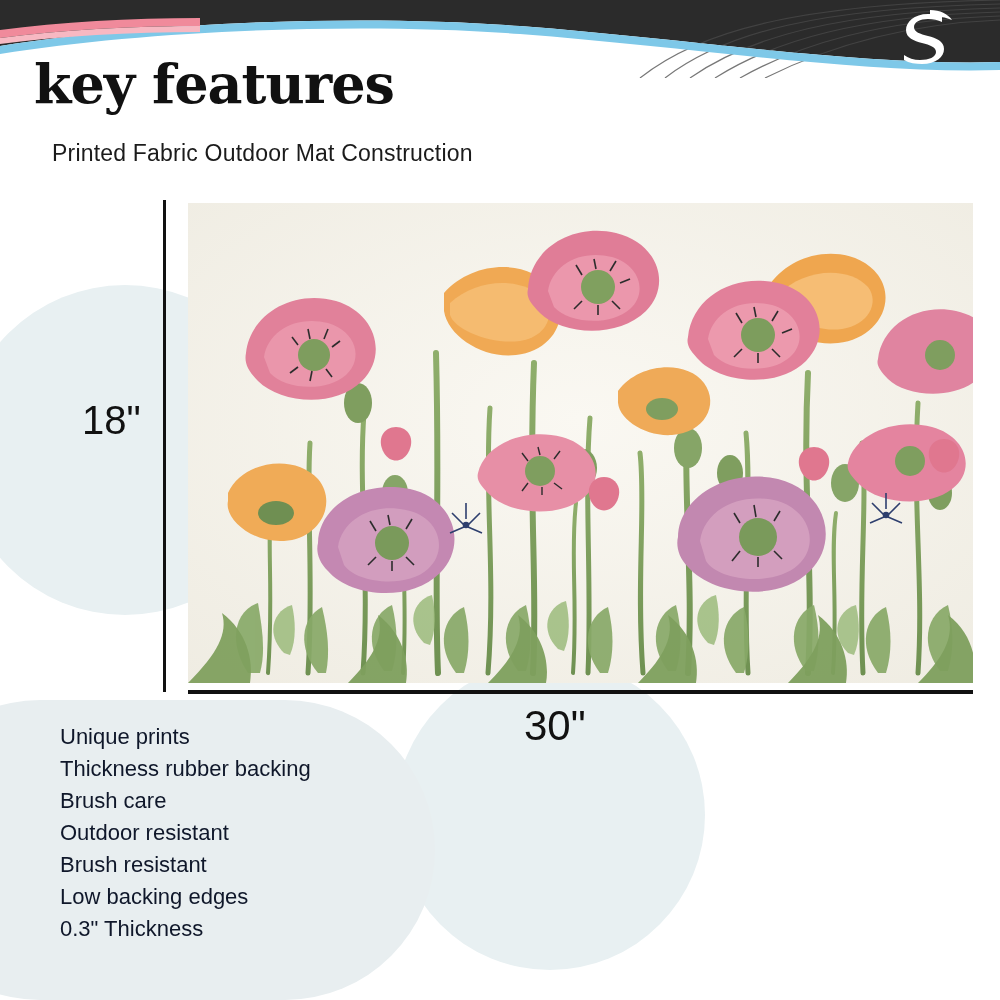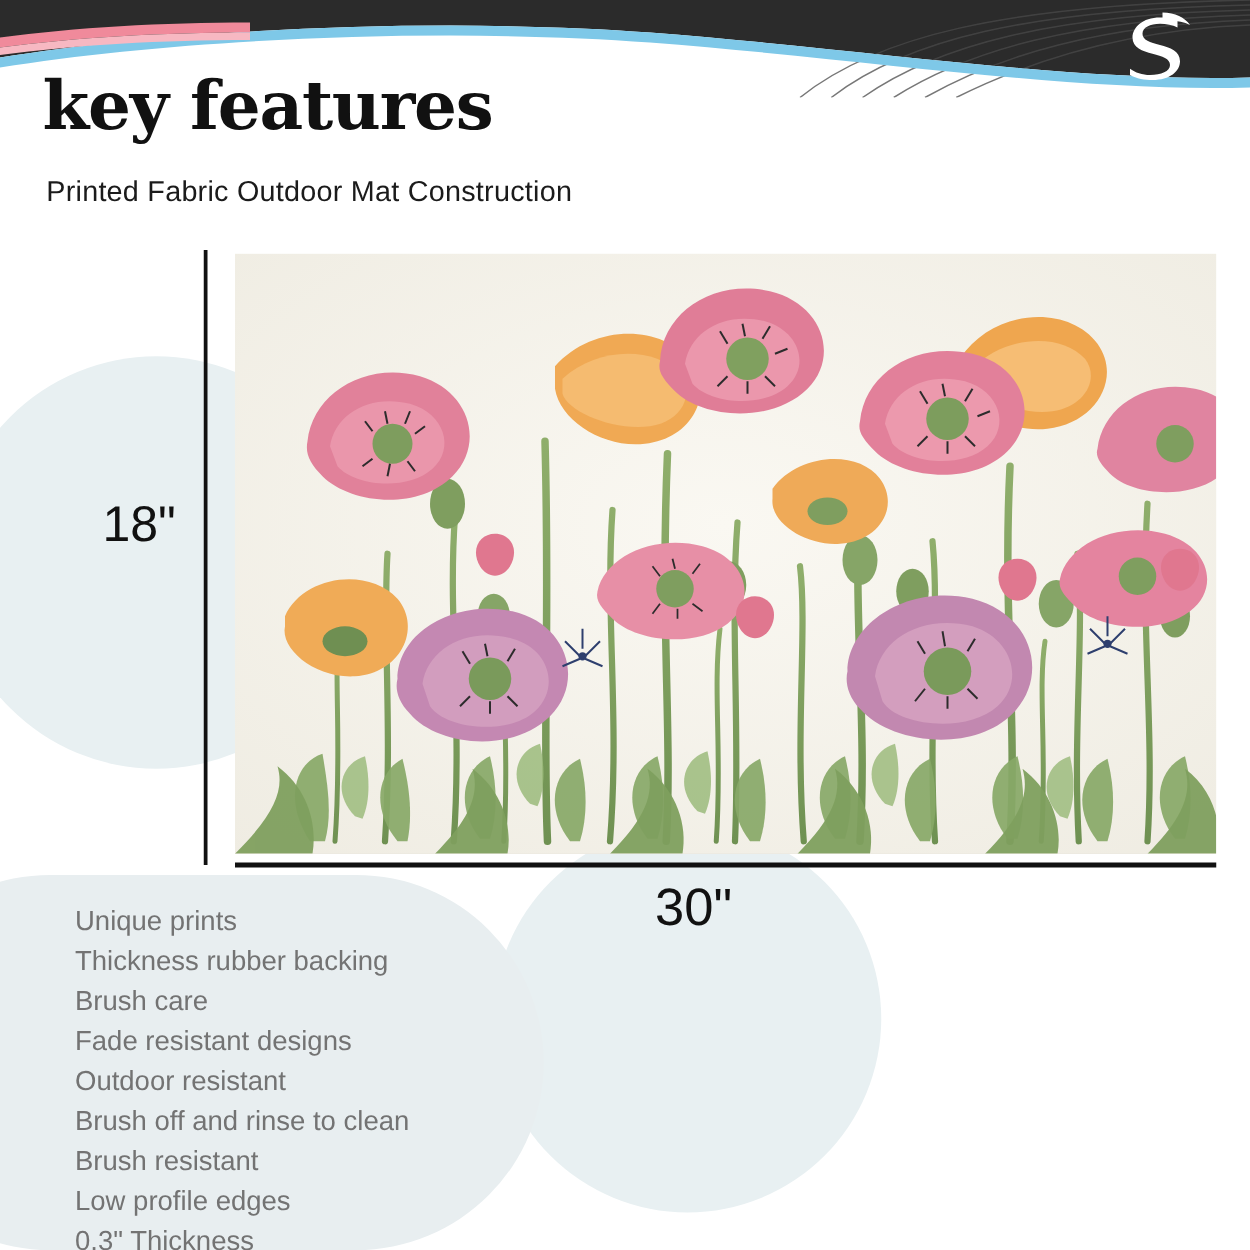--- a/index.html
+++ b/index.html
@@ -18,21 +18,21 @@
   
   .title {
     position: absolute; left: 34px; top: 52px;
     font-family: "DejaVu Serif", serif;
     font-weight: bold;
     font-size: 54px;
     letter-spacing: -1px;
     color: #111;
   }
   .subtitle {
-    position: absolute; left: 37px; top: 140px;
+    position: absolute; left: 52px; top: 140px;
     font-size: 23px;
     color: #1b1b1b;
     letter-spacing: .2px;
   }
 
   
   .blob-left {
     position: absolute; left: -40px; top: 285px;
     width: 330px; height: 330px; border-radius: 50%;
     background: #e8f0f2;
@@ -79,21 +79,21 @@
   
   .features {
     position: absolute; left: 60px; top: 722px;
     display: flex; flex-direction: column;
     gap: 2px;
   }
   .features li {
     list-style: none;
     font-size: 22px;
     line-height: 30px;
-    color: #737373;
+    color: #0f172a;
   }
 
   
   .logo-wrap { position: absolute; right: 42px; top: 8px; width: 74px; height: 56px; }
 </style>
 </head>
 <body>
 
 <div class="page">
 
@@ -335,21 +335,19 @@
         <path d="M600 480 C628 452 636 432 630 412 C654 430 662 458 658 480 Z"></path>
         <path d="M730 480 C758 452 766 432 760 412 C784 430 790 458 786 480 Z"></path>
       </g>
     </svg>
   </div>
 
   <ul class="features">
     <li>Unique prints</li>
     <li>Thickness rubber backing</li>
     <li>Brush care</li>
-    <li>Fade resistant designs</li>
     <li>Outdoor resistant</li>
-    <li>Brush off and rinse to clean</li>
     <li>Brush resistant</li>
-    <li>Low profile edges</li>
+    <li>Low backing edges</li>
     <li>0.3" Thickness</li>
   </ul>
 
 </div>
 
 </body></html>

